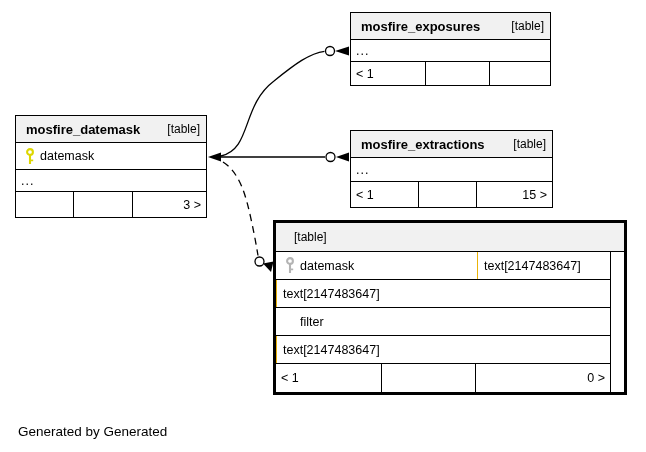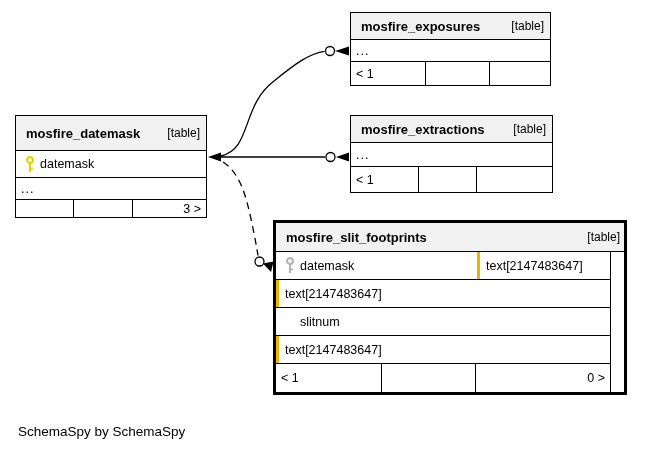--- a/index.html
+++ b/index.html
@@ -82,21 +82,21 @@
   .sf-name {
     box-sizing: border-box;
     width: 201px;
     display: flex;
     align-items: center;
     padding-left: 8px;
   }
   .sf-type {
     box-sizing: border-box;
     flex: 1 1 auto;
-    border-left: 3px solid #eab308;
+    border-left: 1px solid #eab308;
     display: flex;
     align-items: center;
     padding-left: 6px;
   }
   .sf-foot { display: flex; flex: 1 1 auto; }
   
   .edges {
     position: absolute;
     left: 0; top: 0;
     width: 646px; height: 452px;
@@ -123,21 +123,21 @@
       <span>...</span>
     </div>
     <div class="foot">
       <div class="fcell brd" style="width:75px;">&lt; 1</div>
       <div class="fcell brd" style="width:64px;"></div>
       <div class="fcell ralign" style="flex:1;"></div>
     </div>
   </div>
 
   <div class="tbl" style="left:15px; top:115px; width:192px; height:103px;">
-    <div class="hdr" style="height:35px;">
+    <div class="hdr" style="height:27px;">
       <span class="tname">mosfire_datemask</span>
       <span class="ttag">[table]</span>
     </div>
     <div class="row bb colrow" style="height:27px;">
       <span class="keywrap">
         <svg width="10" height="17" viewBox="0 0 10 17">
           <circle cx="5" cy="4" r="2.9" fill="none" stroke="#ddd600" stroke-width="2.1"></circle>
           <line x1="5" y1="6.8" x2="5" y2="16" stroke="#ddd600" stroke-width="2.1"></line>
           <line x1="5" y1="12.4" x2="8.2" y2="12.4" stroke="#ddd600" stroke-width="1.7"></line>
         </svg>
@@ -147,37 +147,37 @@
     <div class="row bb more" style="height:22px;">
       <span>...</span>
     </div>
     <div class="foot">
       <div class="fcell brd" style="width:58px;"></div>
       <div class="fcell brd" style="width:59px;"></div>
       <div class="fcell ralign" style="flex:1;">3 &gt;</div>
     </div>
   </div>
 
-  <div class="tbl" style="left:350px; top:115px; width:203px; height:78px;">
+  <div class="tbl" style="left:350px; top:130px; width:203px; height:78px;">
     <div class="hdr" style="height:27px;">
       <span class="tname">mosfire_extractions</span>
       <span class="ttag">[table]</span>
     </div>
     <div class="row bb more" style="height:24px;">
       <span>...</span>
     </div>
     <div class="foot">
       <div class="fcell brd" style="width:68px;">&lt; 1</div>
       <div class="fcell brd" style="width:58px;"></div>
+      <div class="fcell ralign" style="flex:1;">15 &gt;</div>
     </div>
   </div>
 
   <div class="tbl focus" style="left:273px; top:220px; width:354px; height:175px;">
     <div class="hdr" style="height:29px; padding-right:4px;">
-      <span class="tname">mosfire_slit_footprints</span>
       <span class="ttag">[table]</span>
     </div>
     <div class="sf-body">
       <div class="sf-left">
         <div class="sf-row">
           <div class="sf-name">
             <span class="keywrap">
               <svg width="10" height="17" viewBox="0 0 10 17">
                 <circle cx="5" cy="4" r="2.9" fill="none" stroke="#b4b4b4" stroke-width="2.1"></circle>
                 <line x1="5" y1="6.8" x2="5" y2="16" stroke="#b4b4b4" stroke-width="2.1"></line>
@@ -187,21 +187,21 @@
             <span class="colname">datemask</span>
           </div>
           <div class="sf-type">text[2147483647]</div>
         </div>
         <div class="sf-row">
           <div class="sf-type">text[2147483647]</div>
         </div>
         <div class="sf-row">
           <div class="sf-name">
             <span class="keywrap"></span>
-            <span class="colname">slitnum</span>
+            <span class="colname">filter</span>
           </div>
         </div>
         <div class="sf-row">
           <div class="sf-type">text[2147483647]</div>
         </div>
         <div class="sf-foot">
           <div class="fcell brd" style="width:106px;">&lt; 1</div>
           <div class="fcell brd" style="width:94px;"></div>
           <div class="fcell ralign" style="flex:1;">0 &gt;</div>
         </div>
@@ -220,15 +220,15 @@
 
     <path d="M 221 157 L 325 157" fill="none" stroke="#000000" stroke-width="1.3"></path>
     <polygon points="336,157 349,152.5 349,161.5" fill="#000000"></polygon>
     <circle cx="330.5" cy="157" r="4.5" fill="#ffffff" stroke="#000000" stroke-width="1.3"></circle>
 
     <path d="M 223 162 C 240 173 246 196 251 219 C 255 237 256.5 247 258 255.5" fill="none" stroke="#000000" stroke-width="1.3" stroke-dasharray="7,5"></path>
     <polygon points="263,263.5 273.5,261.5 271,272" fill="#000000"></polygon>
     <circle cx="259.5" cy="261.5" r="4.5" fill="#ffffff" stroke="#000000" stroke-width="1.3"></circle>
   </svg>
 
-  <div class="caption">SchemaSpy by SchemaSpy</div>
+  <div class="caption">Generated by Generated</div>
 
 </div>
 
 </body></html>

